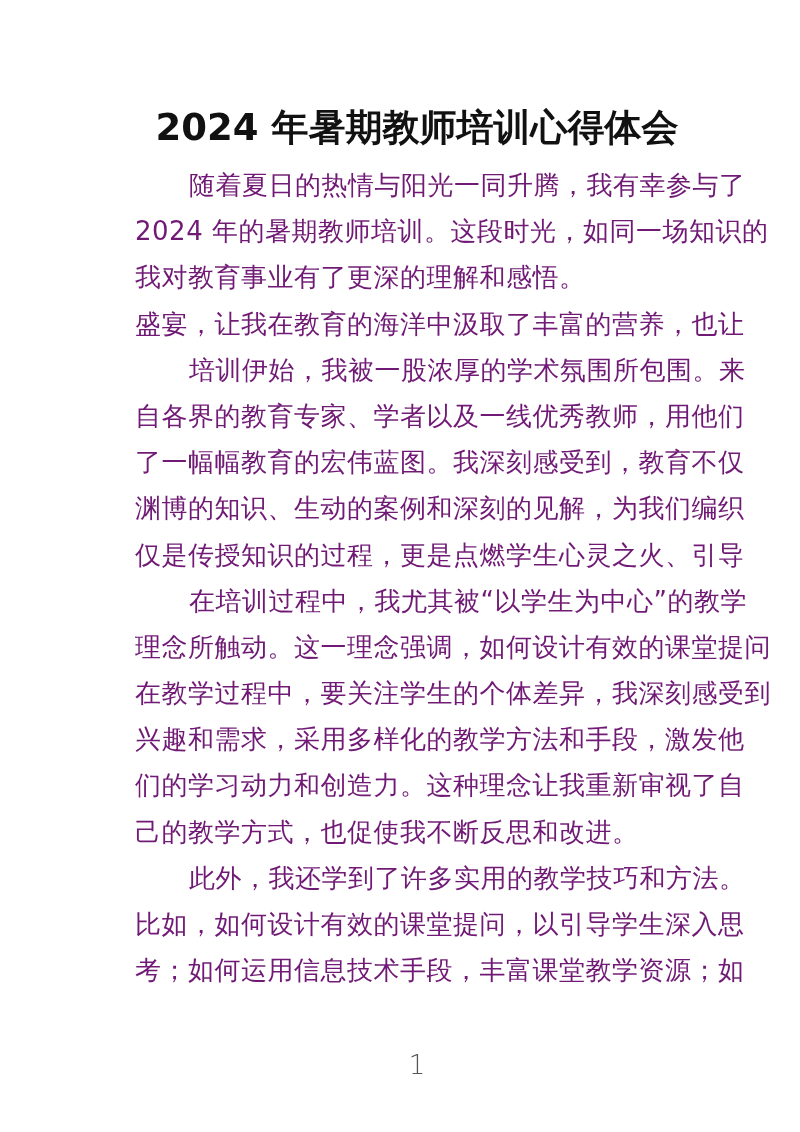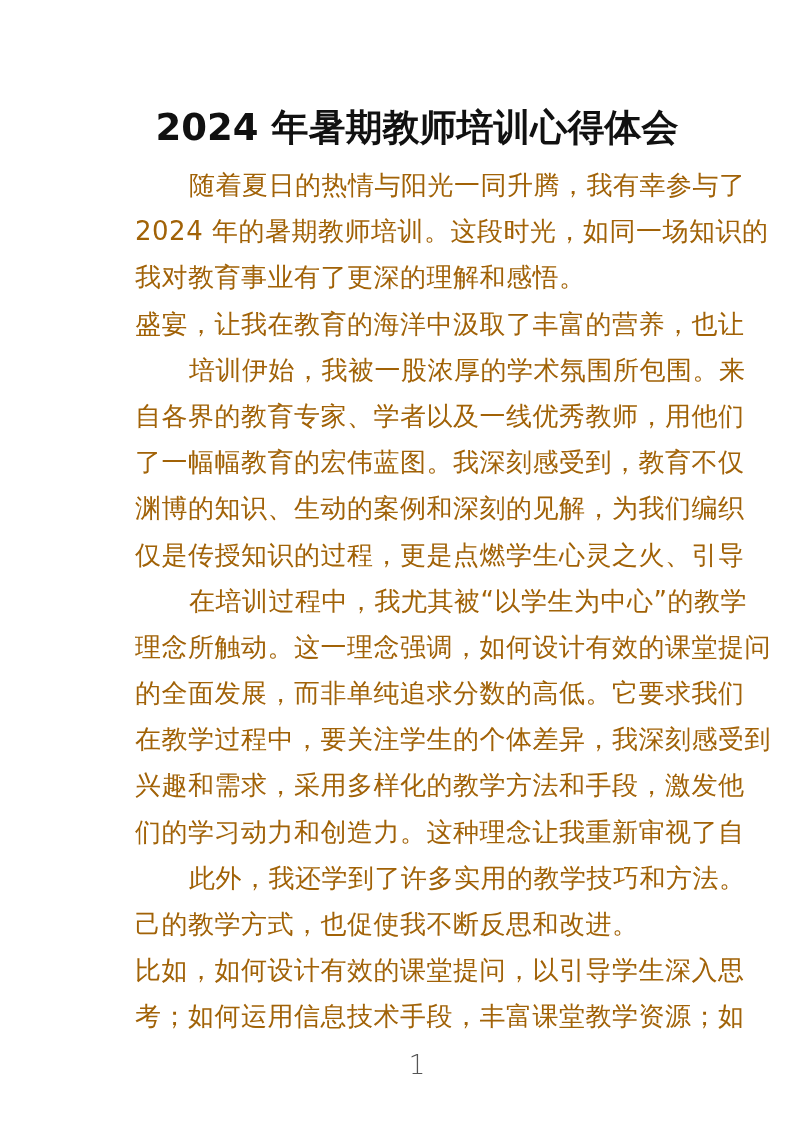--- a/index.html
+++ b/index.html
@@ -38,21 +38,21 @@
       position: absolute;
       left: 118px;
       top: 162px;
       width: 570px;
     }
     .line {
       height: 46.2px;
       line-height: 46.2px;
       font-size: 26px;
       white-space: nowrap;
-      color: #a16207;
+      color: #701a75;
       letter-spacing: 0.5px;
     }
     .line.indent {
       padding-left: 54px;
     }
     .page-number {
       position: absolute;
       top: 1050px;
       left: 0;
       width: 800px;
@@ -74,24 +74,23 @@
     <div class="line">2024 年的暑期教师培训。这段时光，如同一场知识的</div>
     <div class="line">我对教育事业有了更深的理解和感悟。</div>
     <div class="line">盛宴，让我在教育的海洋中汲取了丰富的营养，也让</div>
     <div class="line indent">培训伊始，我被一股浓厚的学术氛围所包围。来</div>
     <div class="line">自各界的教育专家、学者以及一线优秀教师，用他们</div>
     <div class="line">了一幅幅教育的宏伟蓝图。我深刻感受到，教育不仅</div>
     <div class="line">渊博的知识、生动的案例和深刻的见解，为我们编织</div>
     <div class="line">仅是传授知识的过程，更是点燃学生心灵之火、引导</div>
     <div class="line indent">在培训过程中，我尤其被“以学生为中心”的教学</div>
     <div class="line">理念所触动。这一理念强调，如何设计有效的课堂提问</div>
-    <div class="line">的全面发展，而非单纯追求分数的高低。它要求我们</div>
     <div class="line">在教学过程中，要关注学生的个体差异，我深刻感受到</div>
     <div class="line">兴趣和需求，采用多样化的教学方法和手段，激发他</div>
     <div class="line">们的学习动力和创造力。这种理念让我重新审视了自</div>
+    <div class="line">己的教学方式，也促使我不断反思和改进。</div>
     <div class="line indent">此外，我还学到了许多实用的教学技巧和方法。</div>
-    <div class="line">己的教学方式，也促使我不断反思和改进。</div>
     <div class="line">比如，如何设计有效的课堂提问，以引导学生深入思</div>
     <div class="line">考；如何运用信息技术手段，丰富课堂教学资源；如</div>
   </div>
 
   <div class="page-number">1</div>
 </div>
 
 </body></html>

